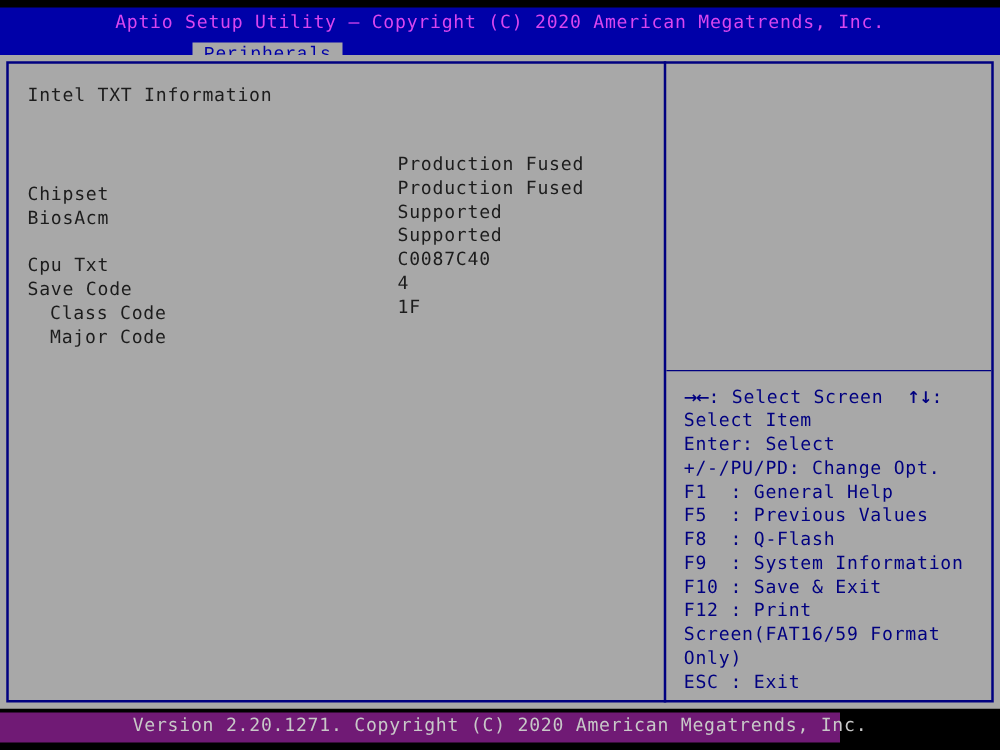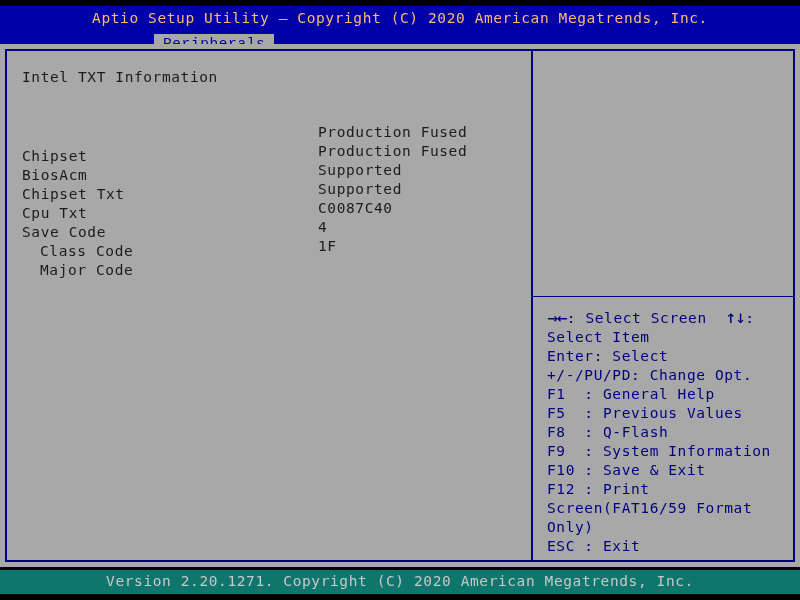--- a/index.html
+++ b/index.html
@@ -27,21 +27,21 @@
     height: 38px;
     background: #0000a8;
   }
 
   .header-title {
     position: absolute;
     left: 0;
     top: 4px;
     width: 800px;
     text-align: center;
-    color: #fdba74;
+    color: #d946ef;
     font-size: 14.5px;
     letter-spacing: 0.6px;
     white-space: pre;
   }
 
   .tabbar {
     position: absolute;
     left: 0;
     top: 28px;
     width: 688px;
@@ -189,23 +189,23 @@
     font-weight: bold;
     font-size: 13px;
     letter-spacing: -1px;
   }
 
   
   .footer {
     position: absolute;
     left: 0;
     top: 570px;
-    width: 800px;
+    width: 672px;
     height: 24px;
-    background: #0f766e;
+    background: #701a75;
   }
 
   .footer-text {
     position: absolute;
     left: 0;
     top: 3px;
     width: 800px;
     text-align: center;
     color: #c8c8c8;
     font-size: 14.5px;
@@ -227,21 +227,21 @@
 
   <div class="body-frame">
     <div class="frame-border"></div>
     <div class="divider-v"></div>
 
     <div class="main-panel">
       <div class="section-title">Intel TXT Information</div>
       <div class="info-list" id="info-list">
           <div class="info-row"><span class="info-label">Chipset</span><span class="info-value">Production Fused</span></div>
           <div class="info-row"><span class="info-label">BiosAcm</span><span class="info-value">Production Fused</span></div>
-          <div class="info-row"><span class="info-label">Chipset Txt</span><span class="info-value">Supported</span></div>
+          <div class="info-row"><span class="info-value">Supported</span></div>
           <div class="info-row"><span class="info-label">Cpu Txt</span><span class="info-value">Supported</span></div>
           <div class="info-row"><span class="info-label">Save Code</span><span class="info-value">C0087C40</span></div>
           <div class="info-row"><span class="info-label indent">Class Code</span><span class="info-value">4</span></div>
           <div class="info-row"><span class="info-label indent">Major Code</span><span class="info-value">1F</span></div>
         </div>
     </div>
 
     <div class="help-panel">
       <div class="help-sep"></div>
       <div class="help-lines" id="help-lines">

